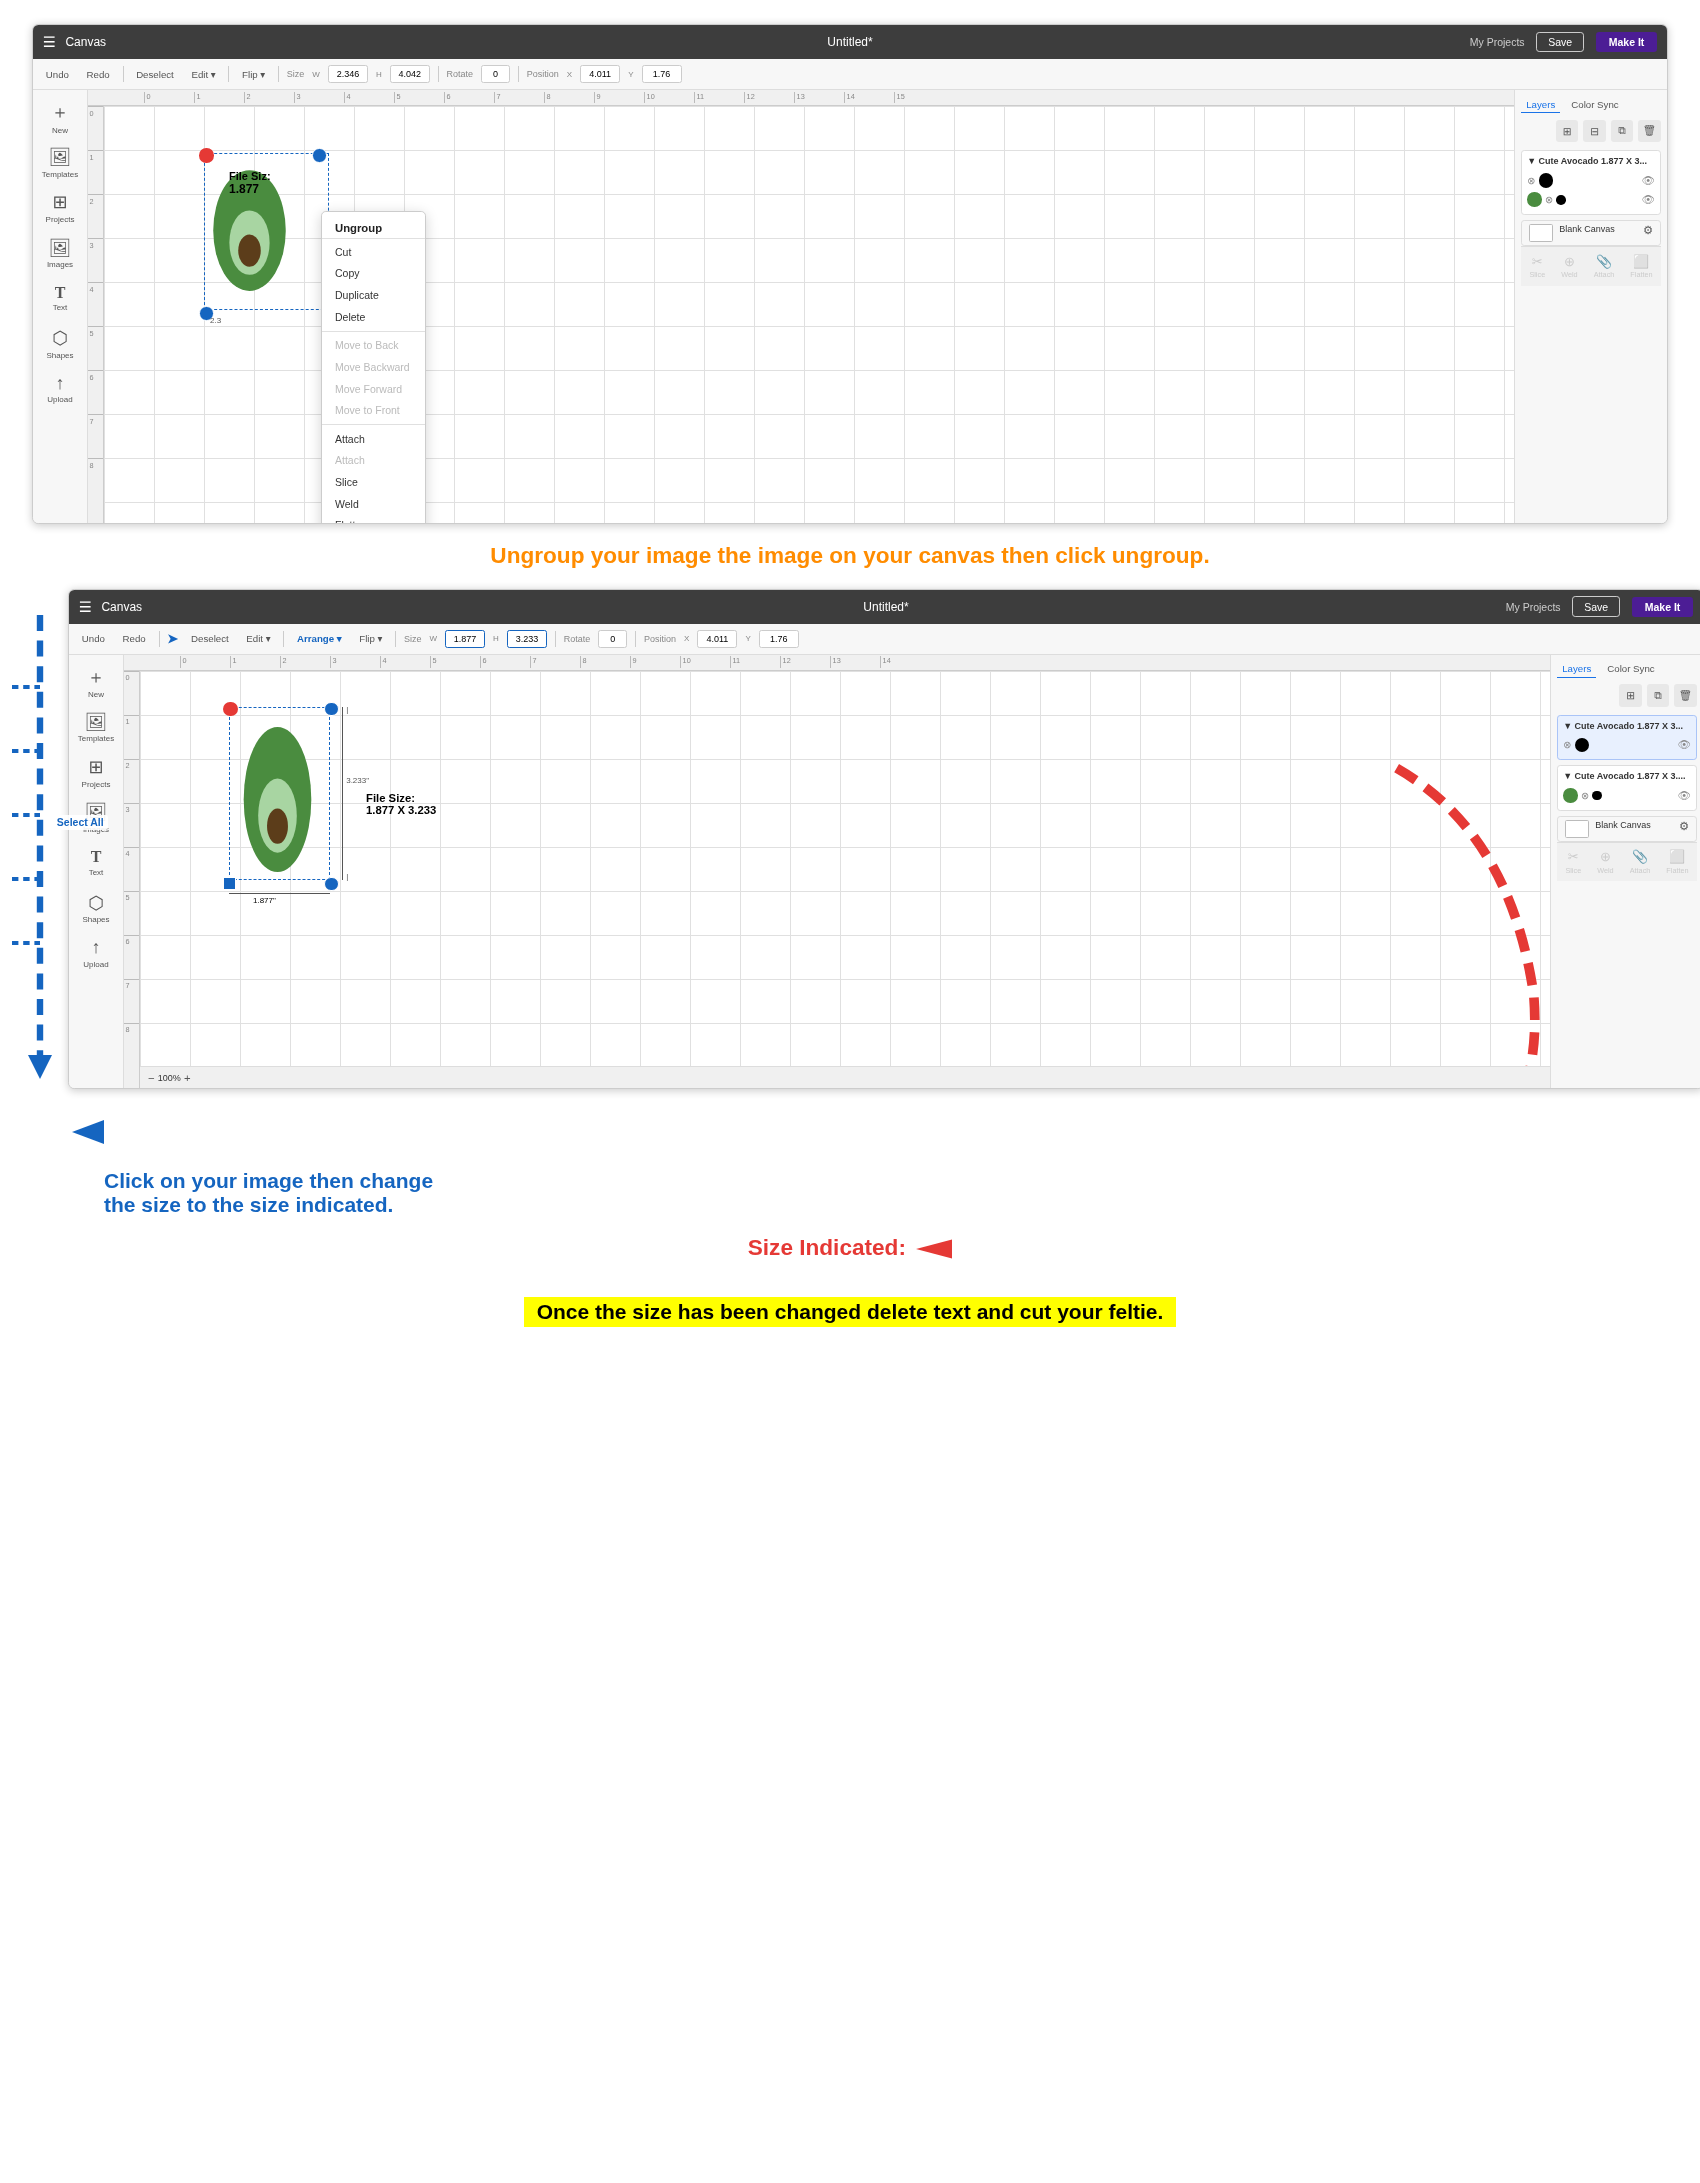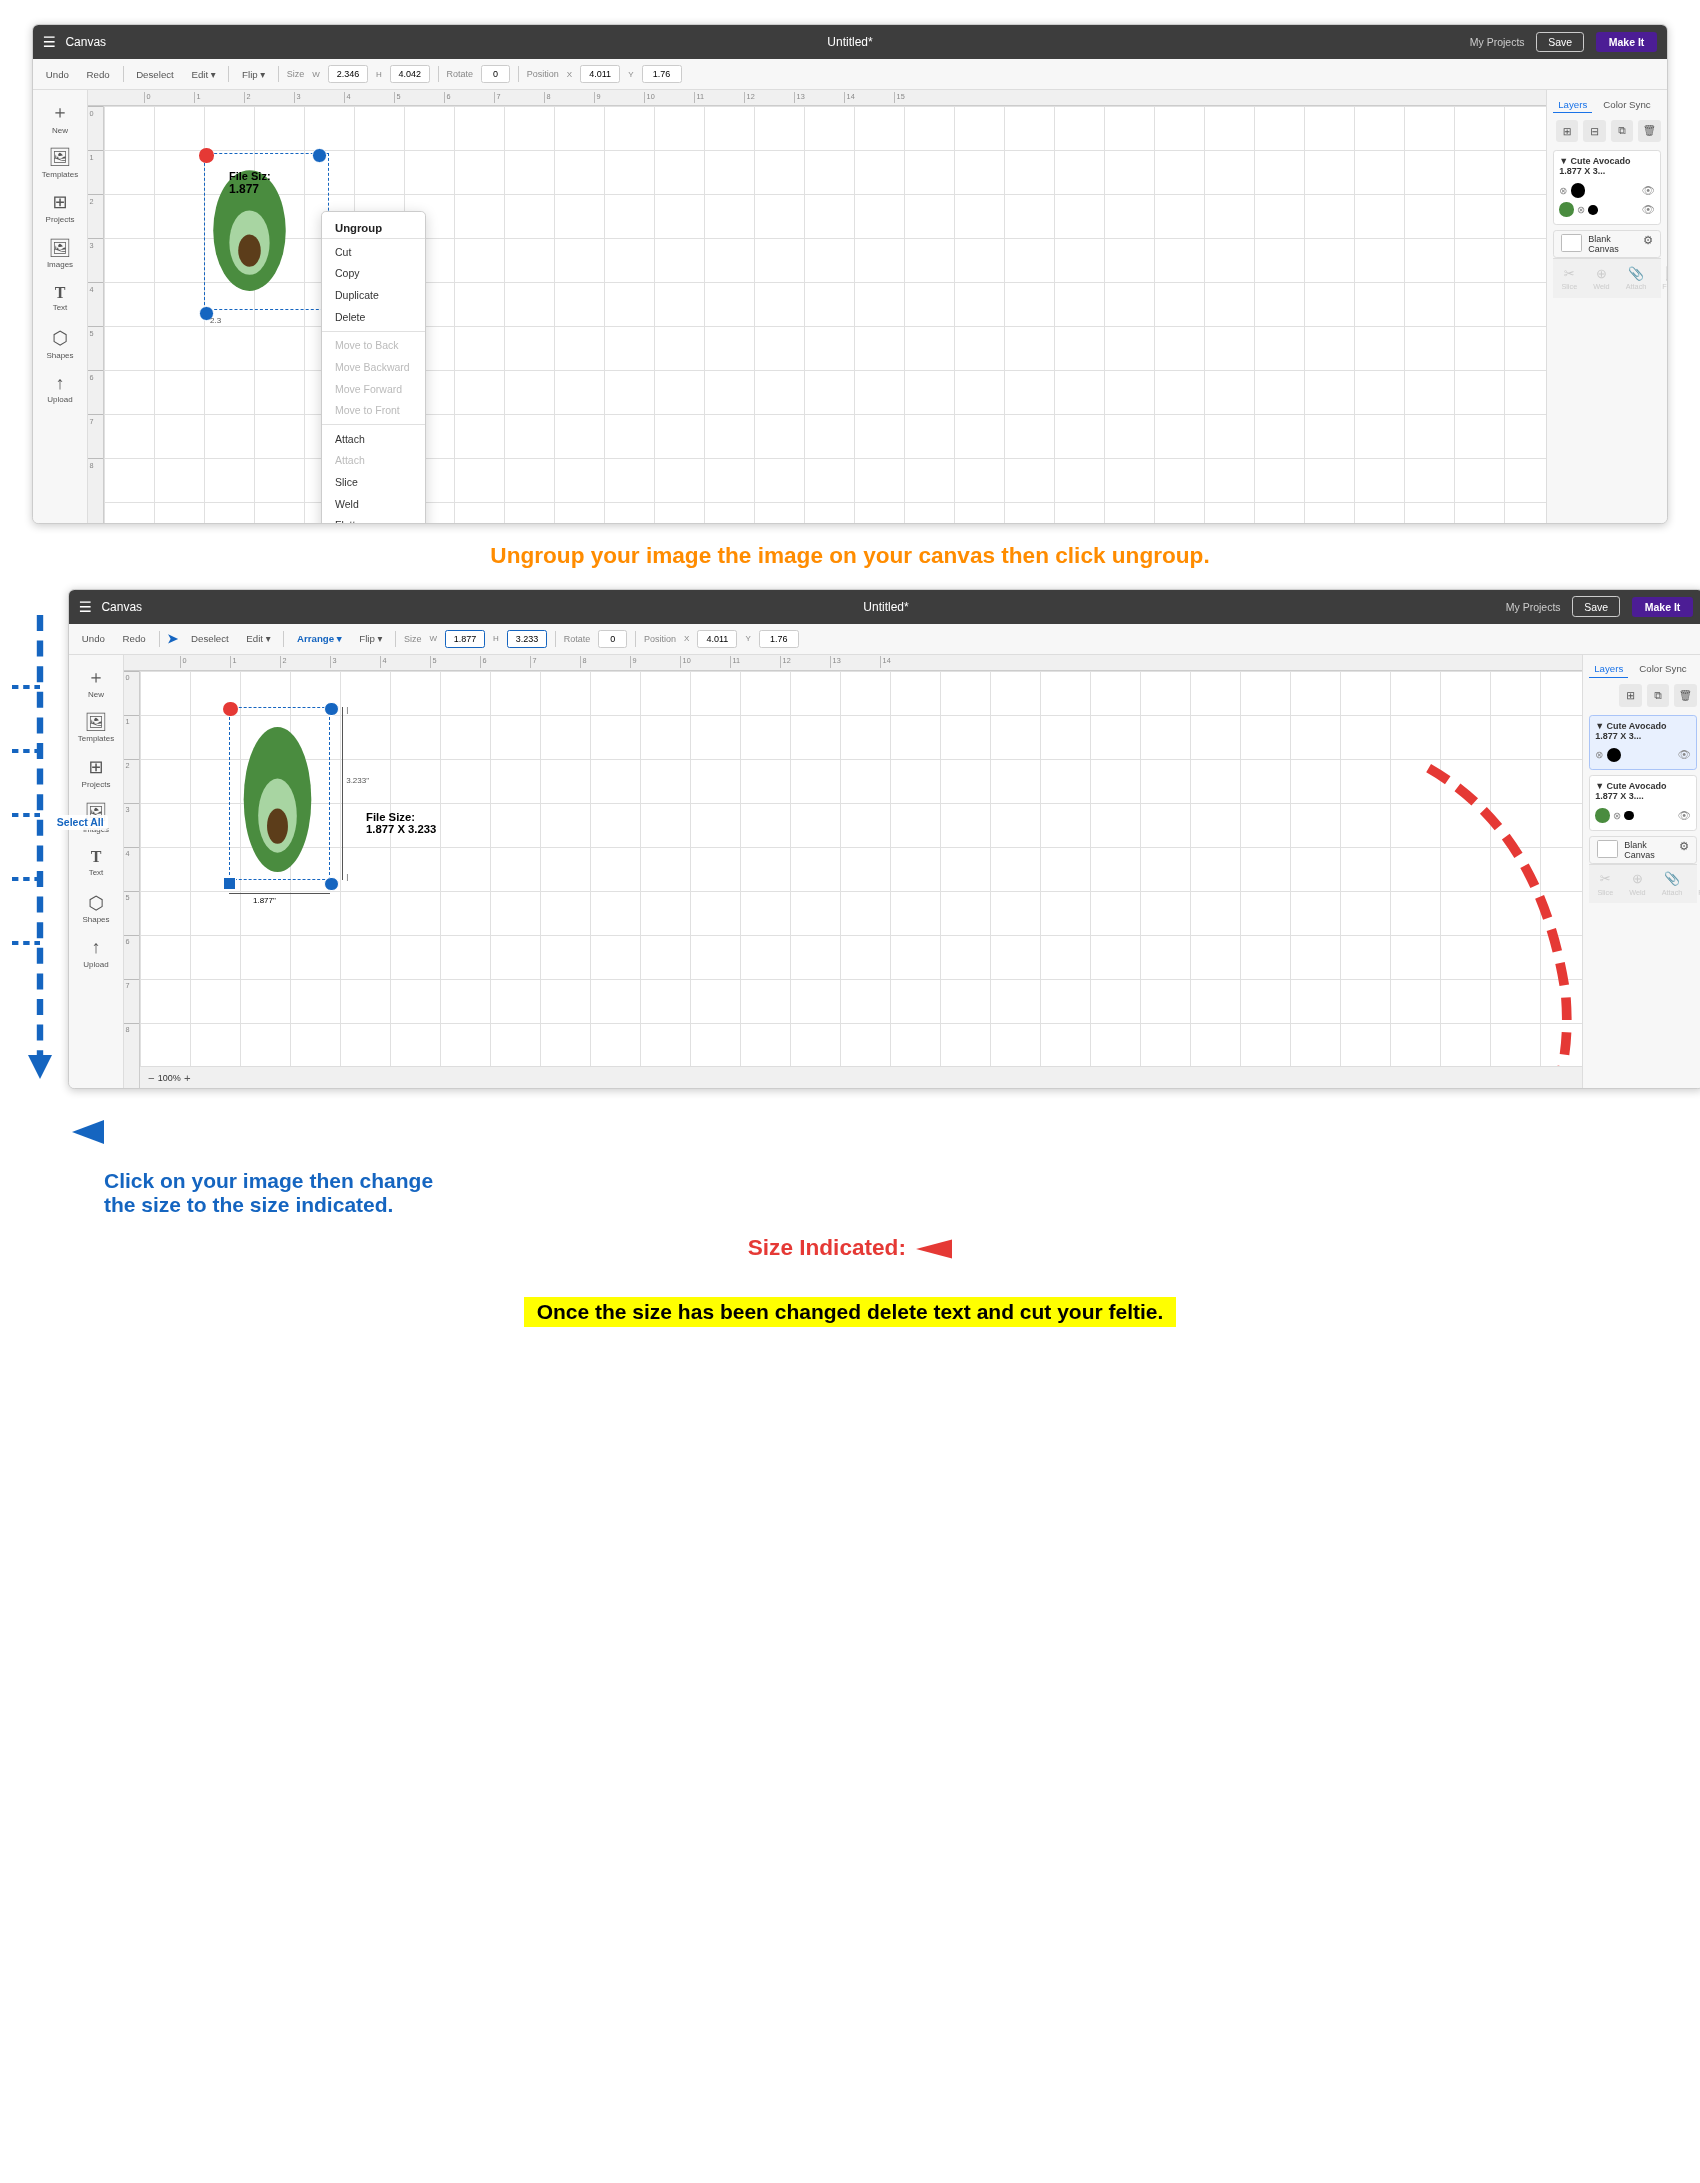--- a/index.html
+++ b/index.html
@@ -216,21 +216,21 @@
     .selection-box {
       position: absolute;
       border: 1.6px dashed #1565c0;
       top: 47px; left: 100px;
       width: 125px;
       height: 157px;
     }
 
     
     .right-panel {
-      width: 121px;
+      width: 153px;
       background: #f7f7f7;
       border-left: 0.8px solid #ddd;
       padding: 6.4px;
     }
     .panel-tabs {
       display: flex;
       gap: 6.4px;
       margin-bottom: 6.4px;
     }
     .panel-tab {
@@ -777,21 +777,21 @@
             <div style="position:absolute; top:36px; left:202px; height:173px; border-left:1.2px solid #555; font-size:8px; color:#555;">
               <div style="position:absolute; top:-1.6px; left:3.2px; font-size:8px; white-space:nowrap;">|</div>
               <div style="position:absolute; bottom:-1.6px; left:3.2px; font-size:8px;">|</div>
               <div style="position:absolute; top:69px; left:3.2px; font-size:8px; white-space:nowrap;">3.233"</div>
             </div>
 
             <div style="position:absolute; top:222px; left:89px; width:101px; border-top:1.2px solid #555;">
               <div style="position:absolute; top:2.4px; left:24px; font-size:8px; white-space:nowrap;">1.877"</div>
             </div>
 
-            <div style="position:absolute; top:140px; left:226px;">
+            <div style="position:absolute; top:121px; left:226px;">
               <div style="font-size:11.3px; font-weight:bold; color:#000;">File Size:</div>
               <div style="font-size:11.3px; font-weight:bold; color:#000;">1.877 X 3.233</div>
             </div>
 
             <svg style="position:absolute; right:0; top:81px; width:202px; height:403px; pointer-events:none;" viewBox="0 0 250 500" width="202" height="403">
               <path d="M 60 20 Q 200 100 230 300 Q 240 420 180 480" stroke="#e53935" stroke-width="12" fill="none" stroke-dasharray="28,15"></path>
               <polygon points="165,475 180,505 195,475" fill="#e53935"></polygon>
             </svg>
 
             <div class="bottom-bar" style="position:absolute; bottom:0; left:0; right:0;">

